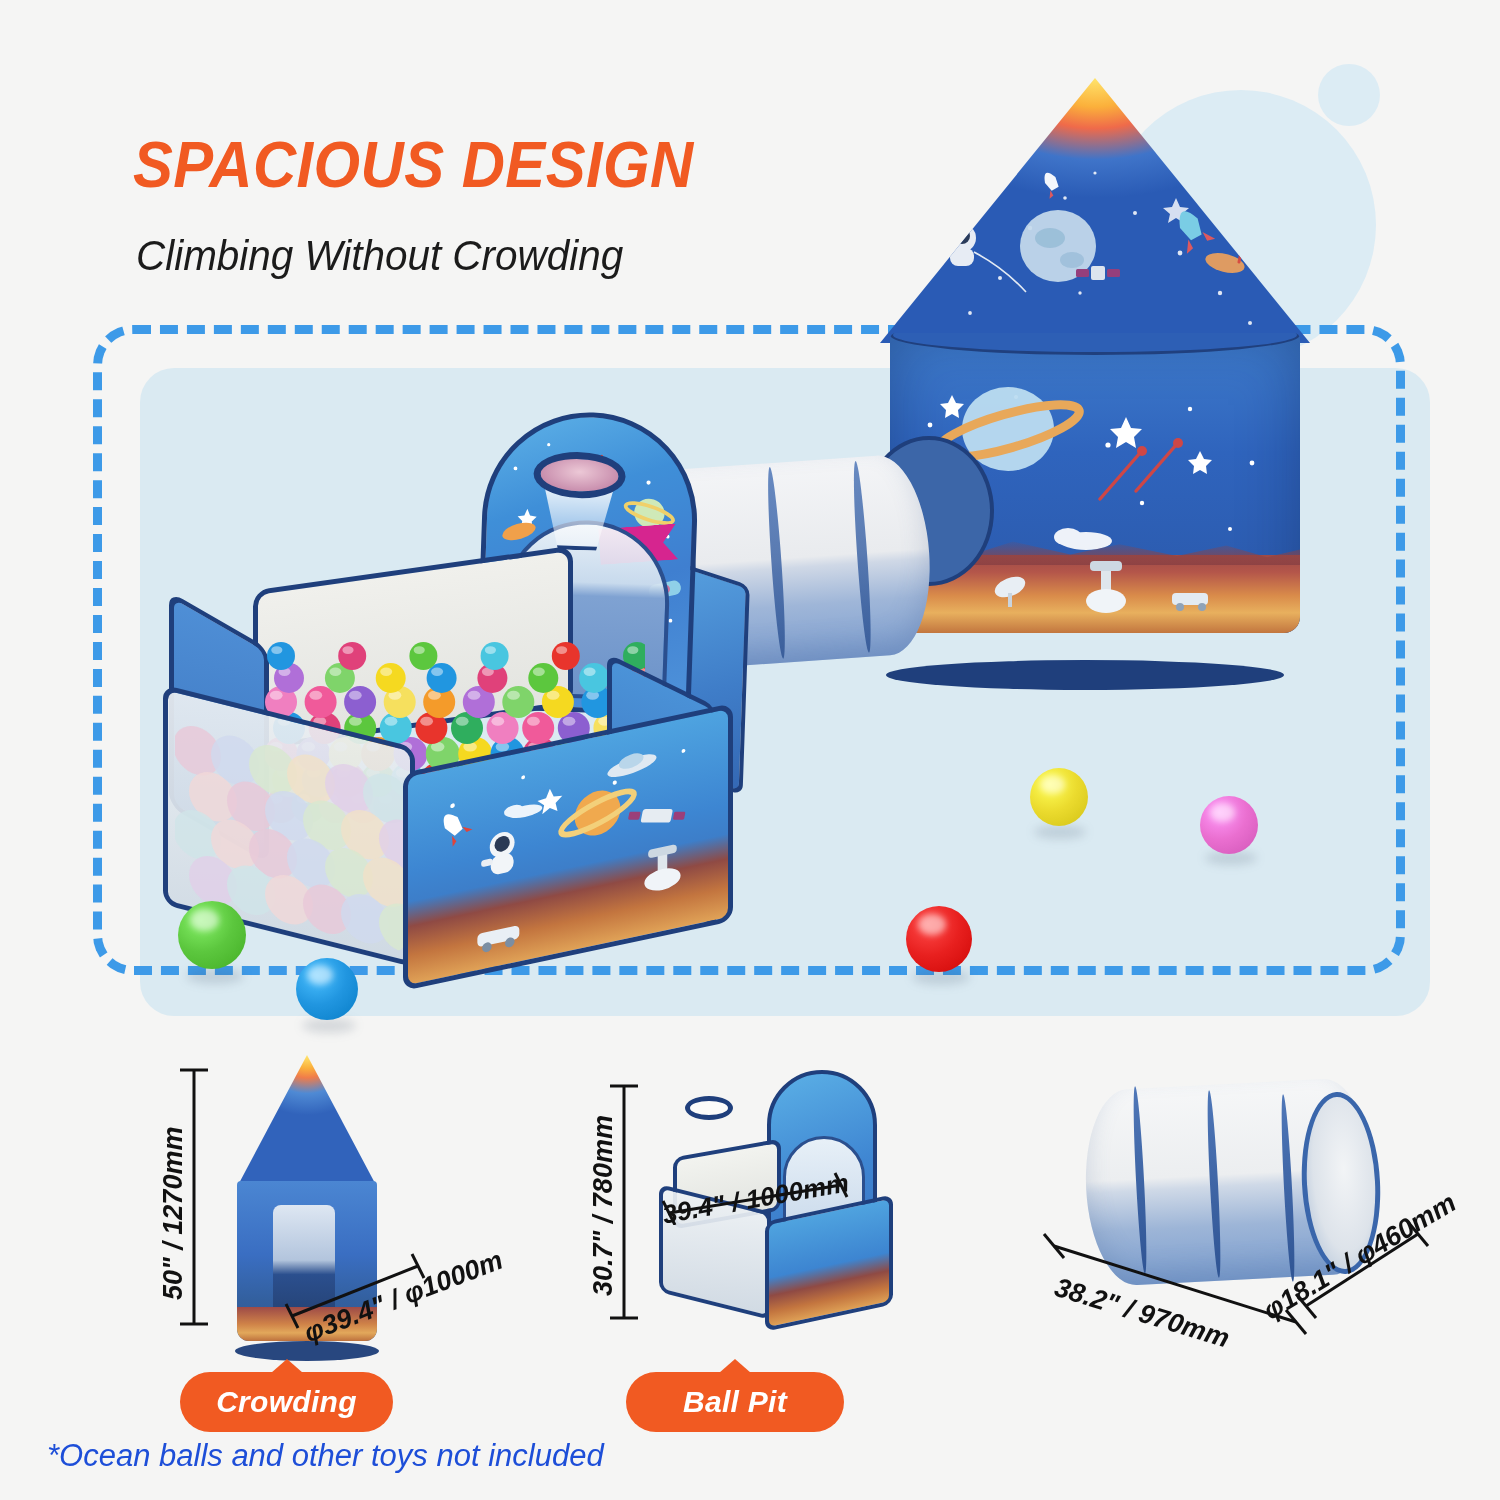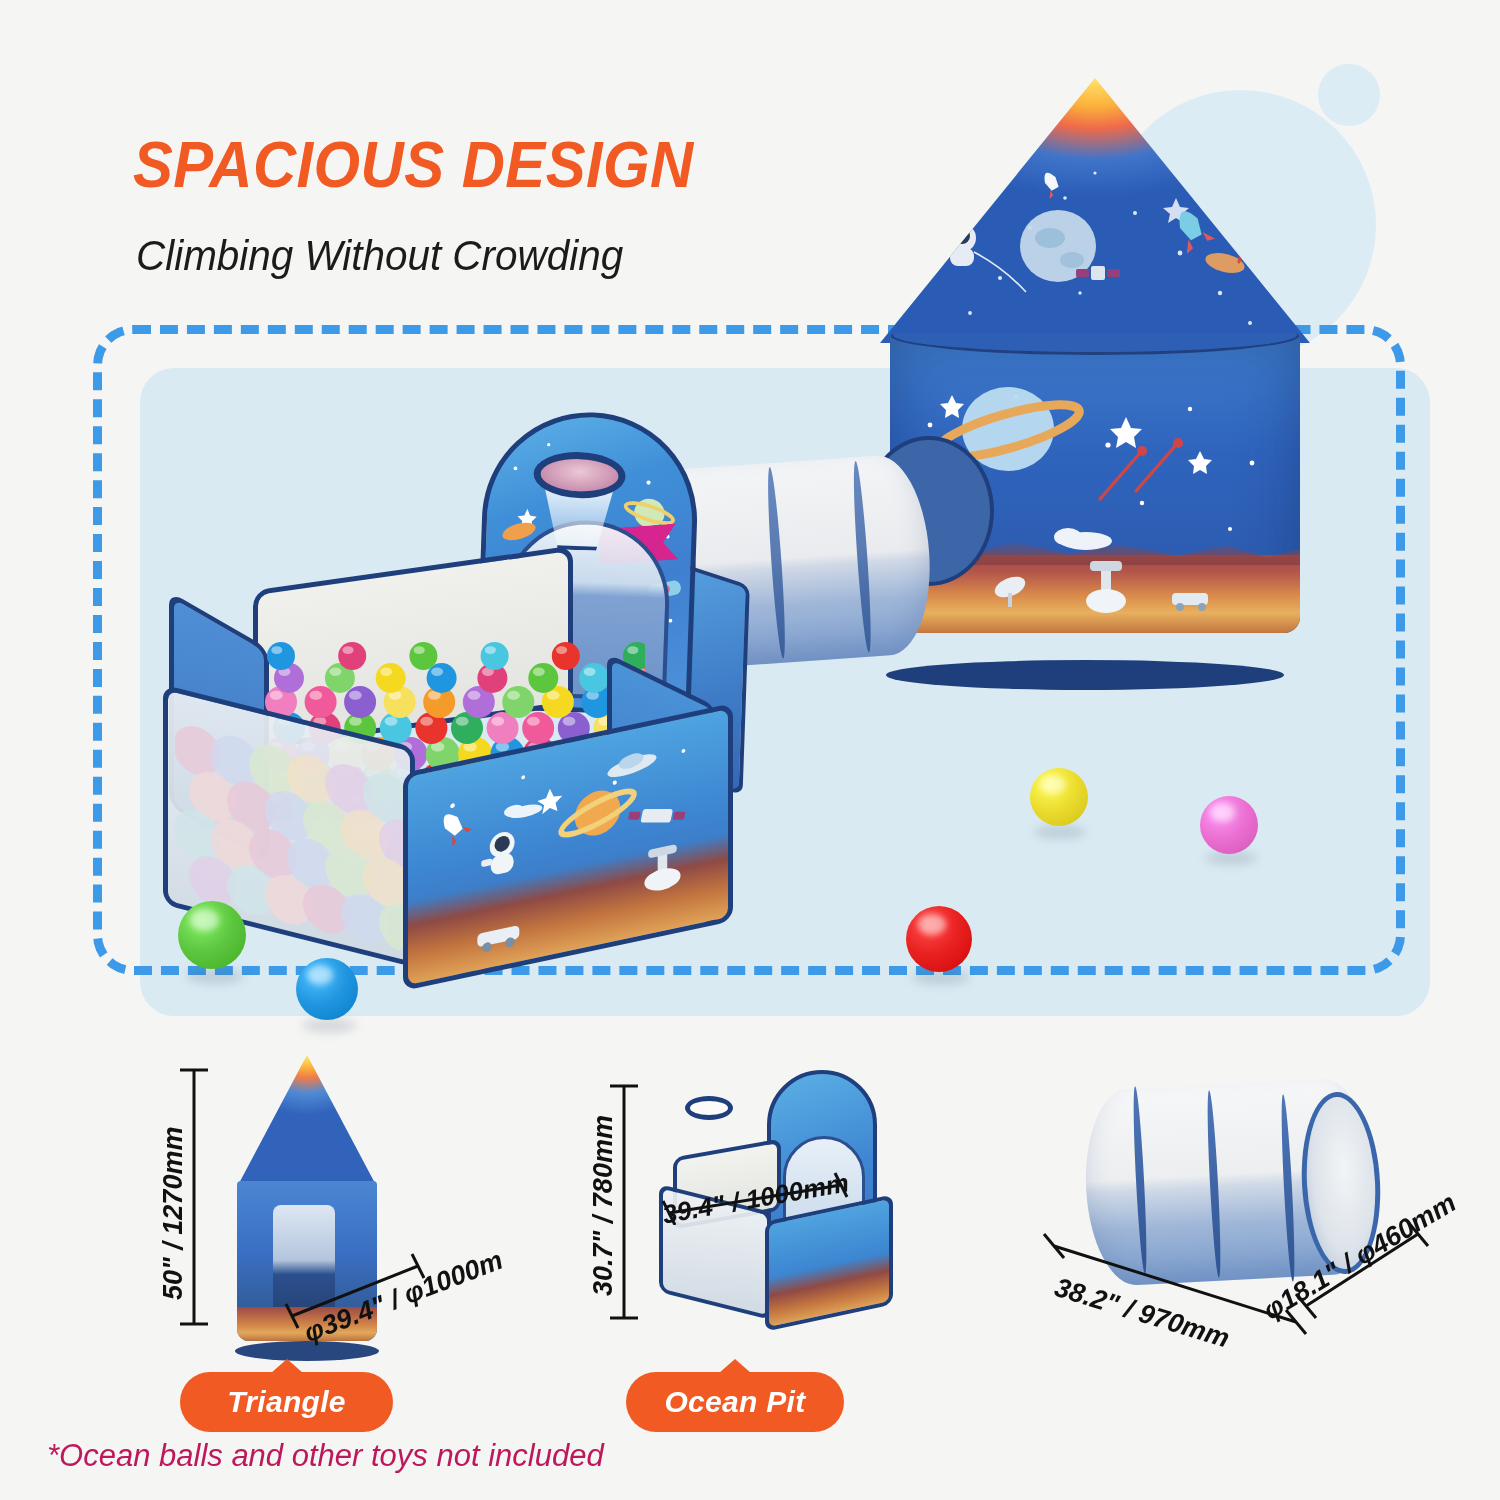--- a/index.html
+++ b/index.html
@@ -310,21 +310,21 @@
     border-left:16px solid transparent;
     border-right:16px solid transparent;
     border-bottom:14px solid #f15a22;
   }
   #badge-1{left:180px;top:1372px;width:213px;}
   #badge-2{left:626px;top:1372px;width:218px;}
   #badge-3{left:1089px;top:1372px;width:280px;}
 
   #footnote{
     position:absolute;left:47px;top:1438px;
-    font-size:31px;color:#be185d;white-space:nowrap;
+    font-size:31px;color:#1d4ed8;white-space:nowrap;
   }
 </style>
 </head>
 <body>
 
 <div id="root">
 
   <div class="deco-circle" id="deco-big"></div>
   <div class="deco-circle" id="deco-small"></div>
 
@@ -798,17 +798,17 @@
   </svg>
   <div class="dim-text" style="left:1060px;top:1272px;font-size:27px;transform:rotate(17deg);">38.2" / 970mm</div>
 
   <svg style="position:absolute;left:1288px;top:1218px;width:150px;height:110px;" viewBox="0 0 150 110">
     <line x1="18" y1="88" x2="130" y2="16" stroke="#111" stroke-width="3"></line>
     <line x1="8" y1="76" x2="28" y2="100" stroke="#111" stroke-width="3"></line>
     <line x1="120" y1="4" x2="140" y2="28" stroke="#111" stroke-width="3"></line>
   </svg>
   <div class="dim-text" style="left:1258px;top:1300px;font-size:27px;transform:rotate(-31deg);">φ18.1" / φ460mm</div>
 
-  <div class="badge" id="badge-1">Triangle</div>
-  <div class="badge" id="badge-2">Ocean Pit</div>
+  <div class="badge" id="badge-1">Crowding</div>
+  <div class="badge" id="badge-2">Ball Pit</div>
 
   <div id="footnote">*Ocean balls and other toys not included</div>
 </div>
 
 </body></html>

